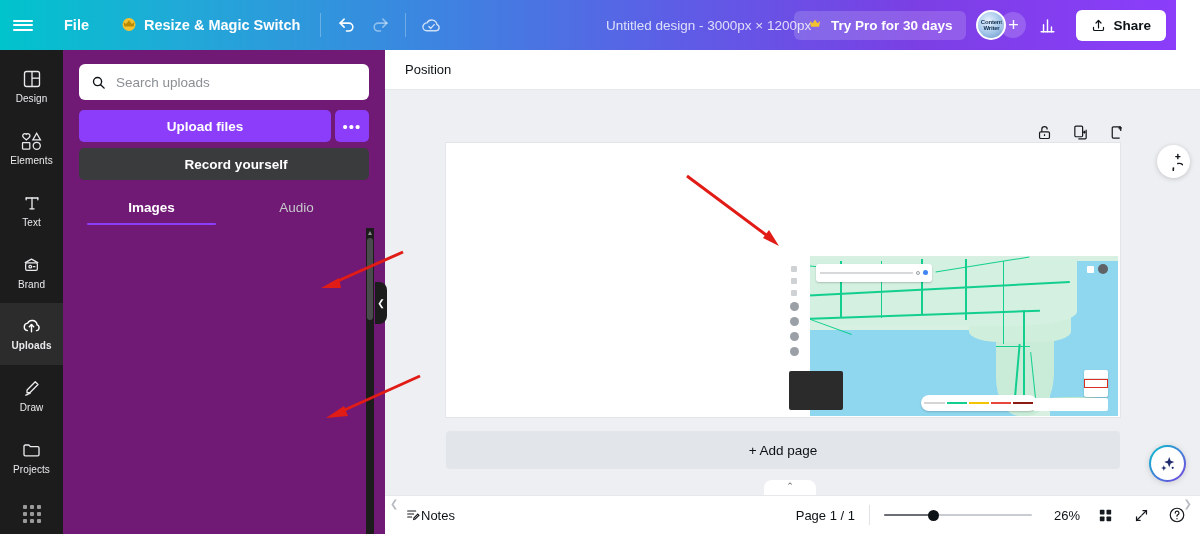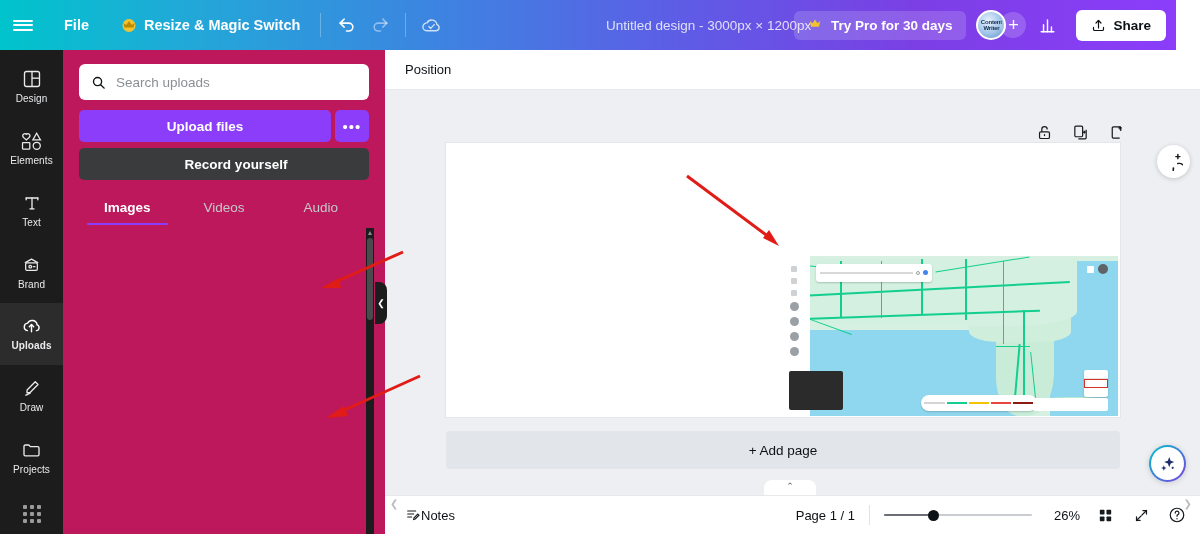--- a/index.html
+++ b/index.html
@@ -20,21 +20,21 @@
   .tb-hamburger {
     width: 46px; height: 50px; display:flex; align-items:center; justify-content:center;
     cursor: pointer;
   }
   .tb-hamburger .bar { display:block; width:20px; height:2px; background:#fff; border-radius:2px; margin:2.5px 0; }
   .tb-file {
     color:#fff; font-size:14.5px; font-weight:700; padding:6px 14px; border-radius:5px; cursor:pointer;
     margin-left: 4px;
   }
   .tb-resize {
-    display:flex; align-items:flex-end; gap:7px; color:#fff; font-size:14.5px; font-weight:700;
+    display:flex; align-items:center; gap:7px; color:#fff; font-size:14.5px; font-weight:700;
     padding:6px 12px; border-radius:5px; cursor:pointer; margin-left:6px;
   }
   .crown {
     width:16px; height:14px; display:inline-block; position:relative;
   }
   .crown svg { display:block; }
   .tb-sep { width:1px; height:24px; background:rgba(255,255,255,.28); margin:0 8px; }
   .tb-icon-btn {
     width:34px; height:34px; display:flex; align-items:center; justify-content:center;
     border-radius:5px; cursor:pointer;
@@ -86,21 +86,21 @@
   .rail-item.active { background:#2c2c2c; }
   .rail-label { font-size:10px; letter-spacing:.1px; color:#e9eaec; }
   .rail-item.active .rail-label { font-weight:700; }
   .rail-apps { margin-top:6px; width:63px; height:40px; display:flex; align-items:center; justify-content:center; cursor:pointer; }
   .dot-grid { display:grid; grid-template-columns:repeat(3,4px); grid-gap:3px; }
   .dot-grid i { width:4px; height:4px; background:#9a9a9a; display:block; border-radius:1px; }
 
   
   .panel {
     position:absolute; left:63px; top:50px; width:322px; height:484px;
-    background:#be185d; z-index:25; overflow:hidden;
+    background:#701a75; z-index:25; overflow:hidden;
   }
   .panel-inner { padding:14px 16px 0 16px; }
   .search-box {
     display:flex; align-items:center; gap:10px; background:#fff; height:36px;
     border-radius:6px; padding:0 12px; cursor:text;
   }
   .search-box input {
     border:none; outline:none; font-size:13.5px; color:#0d1216; flex:1;
     font-family:"Liberation Sans", sans-serif; background:transparent;
   }
@@ -447,21 +447,20 @@
 
       <div class="upload-row">
         <div class="upload-btn">Upload files</div>
         <div class="upload-more">•••</div>
       </div>
 
       <div class="record-btn">Record yourself</div>
 
       <div class="tabs">
         <div class="tab active">Images</div>
-        <div class="tab">Videos</div>
         <div class="tab">Audio</div>
       </div>
     </div>
   </div>
 
   <div class="thumbs">
 
     <div class="thumb">
       <div class="gm">
         <div class="land" style="inset:0;background:#ece7de"></div>

